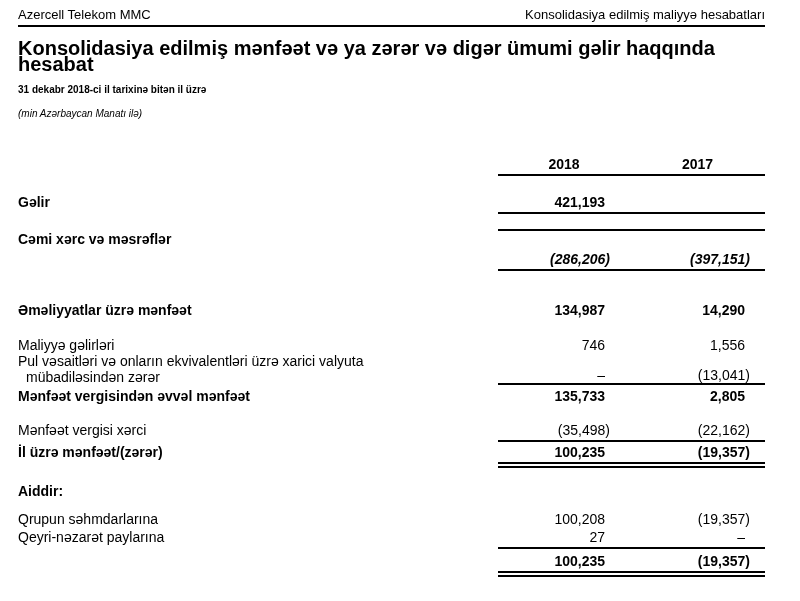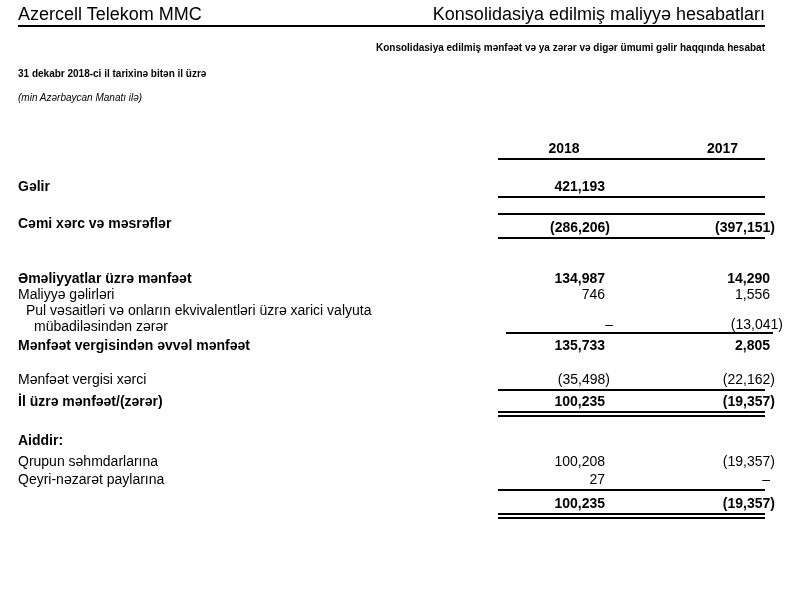--- a/index.html
+++ b/index.html
@@ -14,50 +14,50 @@
     width:800px; height:601px;
     padding:7px 0 0 18px;
     overflow:hidden;
     background:#fff;
   }
   .content { width:747px; }
 
   
   .doc-header {
     display:flex; justify-content:space-between; align-items:flex-end;
-    font-size:18px; line-height:15px;
+    font-size:13px; line-height:15px;
     padding-bottom:3px;
     border-bottom:2px solid #000;
   }
-  .doc-title  { font-size:10px; font-weight:bold; line-height:16px; margin-top:13px;text-align:right; }
+  .doc-title  { font-size:20px; font-weight:bold; line-height:16px; margin-top:13px; }
   .doc-period { font-size:10px; font-weight:bold; line-height:16px; margin-top:10px; }
   .doc-note   { font-size:10px; font-style:italic; line-height:14px; margin-top:9px; }
 
   
   .fin-table { font-size:14px; line-height:16px; }
   .row { display:grid; grid-template-columns:480px 267px; align-items:stretch; }
-  .row.align-end { align-items:end;margin-left:8px; }
+  .row.align-end { align-items:end; }
   .row.bold { font-weight:bold; }
   .label { padding-right:12px; }
   .label .cont { display:block; padding-left:8px; }
 
-  .nums { position:relative; display:flex;gap:25px; }
+  .nums { position:relative; display:flex; }
   .num, .colhead { flex:0 0 auto; }
   .num { text-align:right; }
   .c2018 { width:132px; padding-right:20px; }
   .c2017 { width:135px; padding-right:15px; }
   .num.no-paren.c2018 { padding-right:25px; }
   .num.no-paren.c2017 { padding-right:20px; }
   .colhead { text-align:center; padding:0; }
   .colhead.c2018 { width:132px; }
   .colhead.c2017 { width:135px; }
 
   .nums.bb { border-bottom:2px solid #000; padding-bottom:2px; }
   .nums.bb-tight { border-bottom:2px solid #000; }
-  .nums.bt { border-top:2px solid #000; padding-top:4px; }
+  .nums.bt { border-top:2px solid #000; padding-top:20px;font-style:italic; }
   .row.bt-row .label { padding-top:2px; }
   .nums.dbl::after {
     content:""; position:absolute; left:0; right:0; bottom:-6px;
     border-top:2px solid #000;
   }
 </style>
 </head>
 <body>
 
 <div class="page">
@@ -98,21 +98,21 @@
       </div>
 
       <div class="row bold" style="margin-top:31px">
         <div class="label">Əməliyyatlar üzrə mənfəət</div>
         <div class="nums">
           <span class="num c2018 no-paren">134,987</span>
           <span class="num c2017 no-paren">14,290</span>
         </div>
       </div>
 
-      <div class="row" style="">
+      <div class="row" style="margin-top:19px">
         <div class="label">Maliyyə gəlirləri</div>
         <div class="nums">
           <span class="num c2018 no-paren">746</span>
           <span class="num c2017 no-paren">1,556</span>
         </div>
       </div>
 
       <div class="row align-end">
         <div class="label">
           <span>Pul vəsaitləri və onların ekvivalentləri üzrə xarici valyuta</span>
@@ -146,21 +146,21 @@
           <span class="num c2018 no-paren">100,235</span>
           <span class="num c2017">(19,357)</span>
         </div>
       </div>
 
       <div class="row bold" style="margin-top:19px">
         <div class="label">Aiddir:</div>
         <div class="nums"></div>
       </div>
 
-      <div class="row" style="margin-top:5px">
+      <div class="row" style="margin-top:12px">
         <div class="label">Qrupun səhmdarlarına</div>
         <div class="nums">
           <span class="num c2018 no-paren">100,208</span>
           <span class="num c2017">(19,357)</span>
         </div>
       </div>
 
       <div class="row" style="margin-top:2px">
         <div class="label">Qeyri-nəzarət paylarına</div>
         <div class="nums bb">

